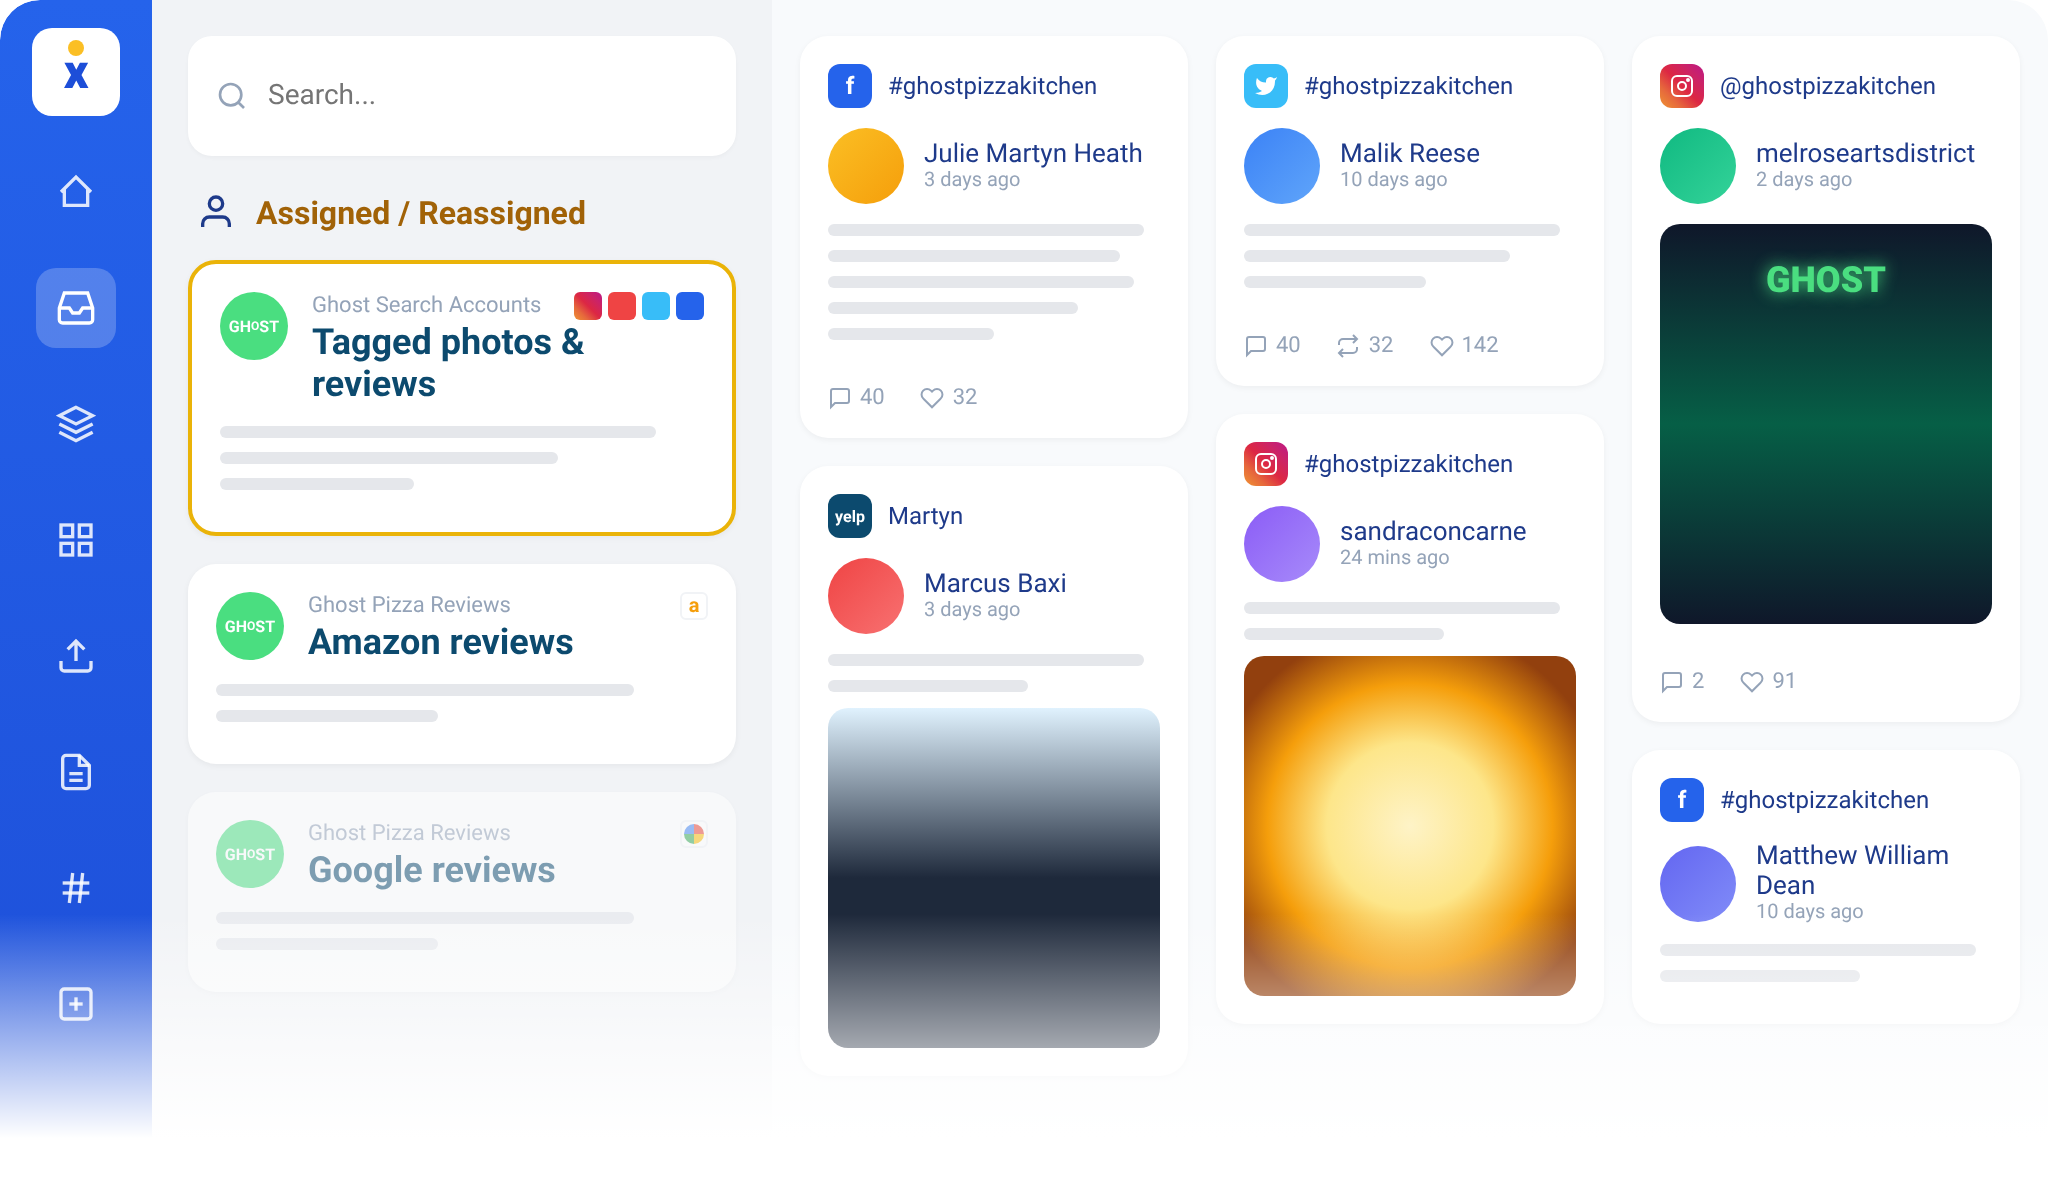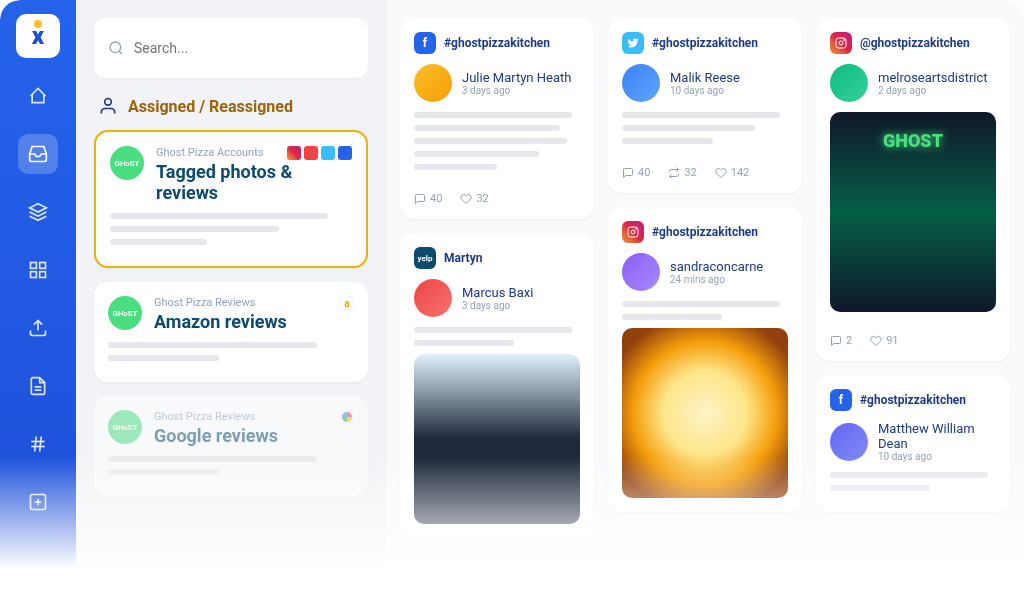--- a/index.html
+++ b/index.html
@@ -37,21 +37,21 @@
 .ph-line { height: 6px; background: #e5e7eb; border-radius: 3px; margin-bottom: 7px; }
 .feed { flex: 1; background: #f8fafc; padding: 18px 14px; display: flex; gap: 14px; overflow: hidden; }
 .feed-col { flex: 1; display: flex; flex-direction: column; gap: 14px; }
 .post { background: #fff; border-radius: 14px; padding: 14px; box-shadow: 0 1px 3px rgba(0,0,0,0.05); }
 .post-source { display: flex; align-items: center; gap: 8px; margin-bottom: 10px; }
 .src-badge { width: 22px; height: 22px; border-radius: 6px; display: flex; align-items: center; justify-content: center; color: #fff; font-size: 12px; font-weight: 700; }
 .src-fb { background: #2563eb; }
 .src-tw { background: #38bdf8; }
 .src-ig { background: linear-gradient(45deg,#f09433,#e6683c,#dc2743,#cc2366,#bc1888); }
 .src-yelp { background: #0c4a6e; font-size: 8px; }
-.post-hashtag { font-size: 12px; font-weight: 700; color: #1e3a8a; }
+.post-hashtag { font-size: 12px; font-weight: 400; color: #1e3a8a; }
 .post-author { display: flex; gap: 10px; align-items: center; margin-bottom: 10px; }
 .avatar { width: 38px; height: 38px; border-radius: 50%; background: #cbd5e1; flex-shrink: 0; background-size: cover; background-position: center; }
 .av1 { background: linear-gradient(135deg,#fbbf24,#f59e0b); }
 .av2 { background: linear-gradient(135deg,#ef4444,#f87171); }
 .av3 { background: linear-gradient(135deg,#3b82f6,#60a5fa); }
 .av4 { background: linear-gradient(135deg,#8b5cf6,#a78bfa); }
 .av5 { background: linear-gradient(135deg,#10b981,#34d399); }
 .av6 { background: linear-gradient(135deg,#6366f1,#818cf8); }
 .author-name { font-size: 13px; font-weight: 400; color: #1e3a8a; }
 .author-time { font-size: 10px; color: #94a3b8; }
@@ -136,21 +136,21 @@
           <path d="M20 21v-2a4 4 0 0 0-4-4H8a4 4 0 0 0-4 4v2"></path>
           <circle cx="12" cy="7" r="4"></circle>
         </svg>
       <span>Assigned / Reassigned</span>
     </div>
 
     <div class="assign-card selected">
       <div class="assign-head">
         <div class="ghost-badge">GH<span style="font-size:6px">O</span>ST</div>
         <div class="assign-meta">
-          <div class="assign-sub">Ghost Pizza Accounts</div>
+          <div class="assign-sub">Ghost Search Accounts</div>
           <div class="assign-title">Tagged photos &amp; reviews</div>
         </div>
       </div>
       <div class="social-chips">
         <div class="chip ig"></div>
         <div class="chip yt"></div>
         <div class="chip tw"></div>
         <div class="chip fb"></div>
       </div>
       <div class="ph-lines">

